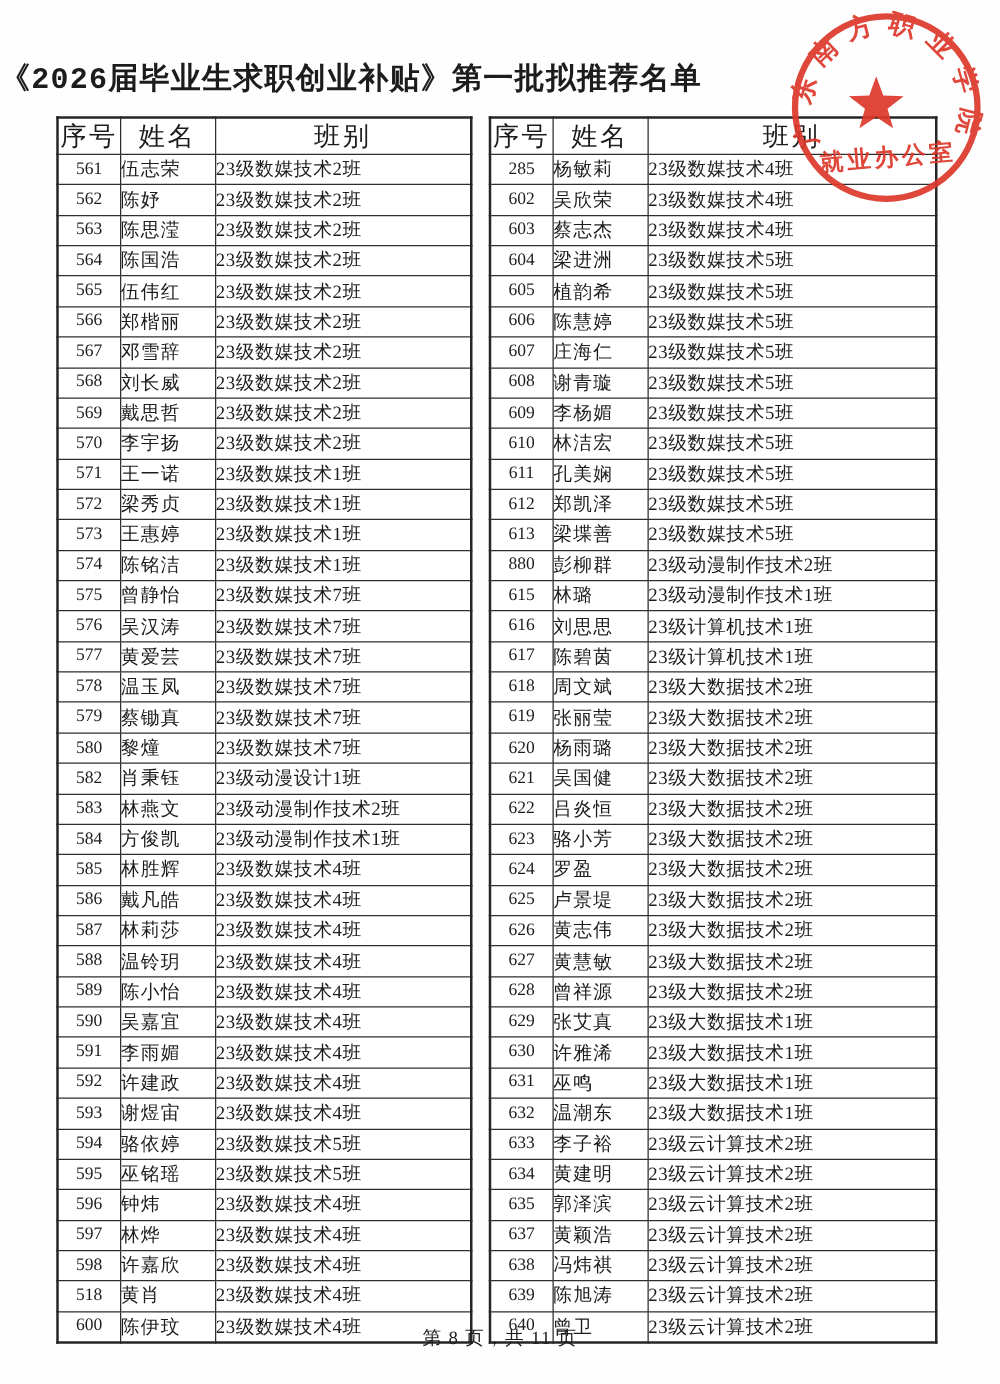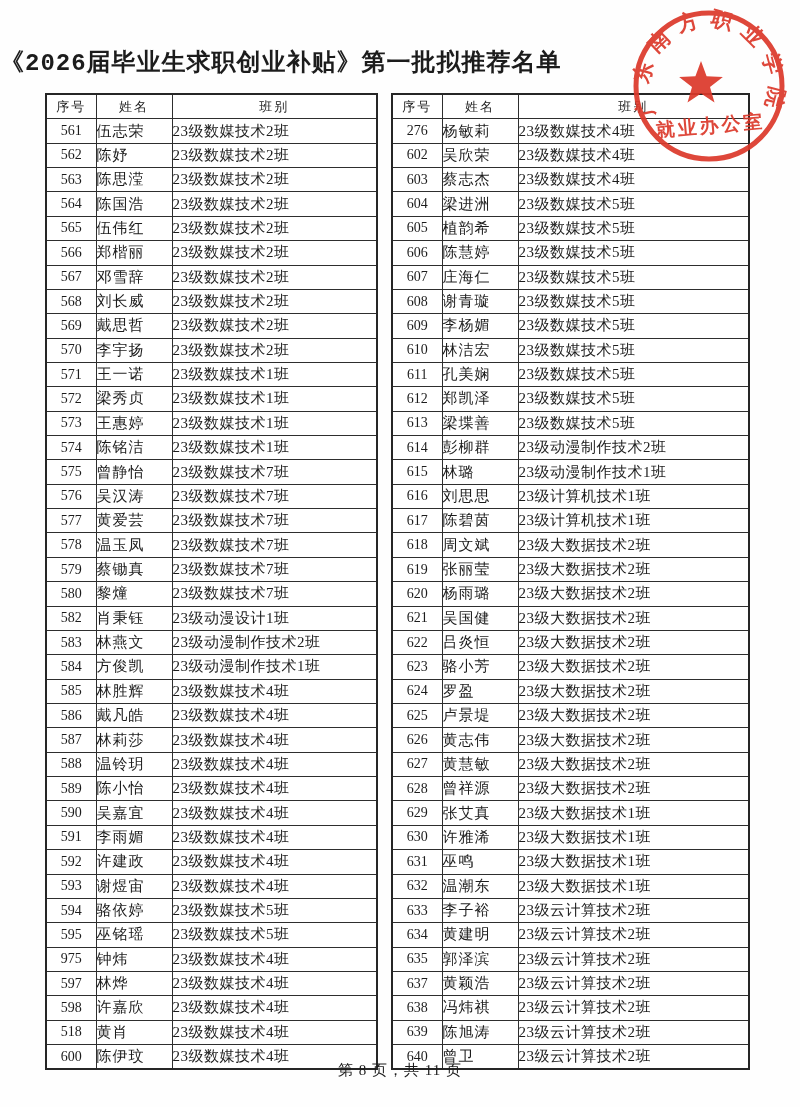--- a/index.html
+++ b/index.html
@@ -16,21 +16,21 @@
   table.roster{
     position:absolute;top:93px;border-collapse:collapse;table-layout:fixed;
     border:2px solid #262626;background:#fff;
   }
   table.roster.left{left:45px;width:331px;}
   table.roster.right{left:391px;width:357px;}
   table.roster th,table.roster td{
     border:1px solid #2e2e2e;height:23.37px;padding:0;overflow:hidden;
     white-space:nowrap;vertical-align:middle;
   }
-  table.roster th{font-size:13px;font-weight:normal;text-align:center;letter-spacing:2px;}
+  table.roster th{font-size:21px;font-weight:normal;text-align:center;letter-spacing:2px;}
   td.col-no{text-align:center;font-size:14px;}
   td.col-name{text-align:left;padding-left:7px;font-size:15px;letter-spacing:1px;}
   td.col-cls{text-align:left;padding-left:7px;font-size:15px;letter-spacing:0.5px;}
   table.left col.c-no{width:50px;}  table.left col.c-name{width:76px;}  table.left col.c-cls{width:205px;}
   table.right col.c-no{width:50px;} table.right col.c-name{width:76px;} table.right col.c-cls{width:231px;}
   .footer{
     position:absolute;top:1061px;left:0;width:100%;text-align:center;
     font-size:15px;letter-spacing:1px;
   }
   #seal{position:absolute;left:627px;top:4px;width:178px;height:170px;z-index:5;opacity:0.92;}
@@ -223,21 +223,21 @@
           <td class="col-no">594</td>
           <td class="col-name">骆依婷</td>
           <td class="col-cls">23级数媒技术5班</td>
         </tr>
         <tr>
           <td class="col-no">595</td>
           <td class="col-name">巫铭瑶</td>
           <td class="col-cls">23级数媒技术5班</td>
         </tr>
         <tr>
-          <td class="col-no">975</td>
+          <td class="col-no">596</td>
           <td class="col-name">钟炜</td>
           <td class="col-cls">23级数媒技术4班</td>
         </tr>
         <tr>
           <td class="col-no">597</td>
           <td class="col-name">林烨</td>
           <td class="col-cls">23级数媒技术4班</td>
         </tr>
         <tr>
           <td class="col-no">598</td>
@@ -265,21 +265,21 @@
       </colgroup>
     <thead>
       <tr>
         <th>序号</th>
         <th>姓名</th>
         <th>班别</th>
       </tr>
     </thead>
     <tbody id="tbody-right">
         <tr>
-          <td class="col-no">276</td>
+          <td class="col-no">285</td>
           <td class="col-name">杨敏莉</td>
           <td class="col-cls">23级数媒技术4班</td>
         </tr>
         <tr>
           <td class="col-no">602</td>
           <td class="col-name">吴欣荣</td>
           <td class="col-cls">23级数媒技术4班</td>
         </tr>
         <tr>
           <td class="col-no">603</td>
@@ -330,21 +330,21 @@
           <td class="col-no">612</td>
           <td class="col-name">郑凯泽</td>
           <td class="col-cls">23级数媒技术5班</td>
         </tr>
         <tr>
           <td class="col-no">613</td>
           <td class="col-name">梁堞善</td>
           <td class="col-cls">23级数媒技术5班</td>
         </tr>
         <tr>
-          <td class="col-no">614</td>
+          <td class="col-no">880</td>
           <td class="col-name">彭柳群</td>
           <td class="col-cls">23级动漫制作技术2班</td>
         </tr>
         <tr>
           <td class="col-no">615</td>
           <td class="col-name">林璐</td>
           <td class="col-cls">23级动漫制作技术1班</td>
         </tr>
         <tr>
           <td class="col-no">616</td>

